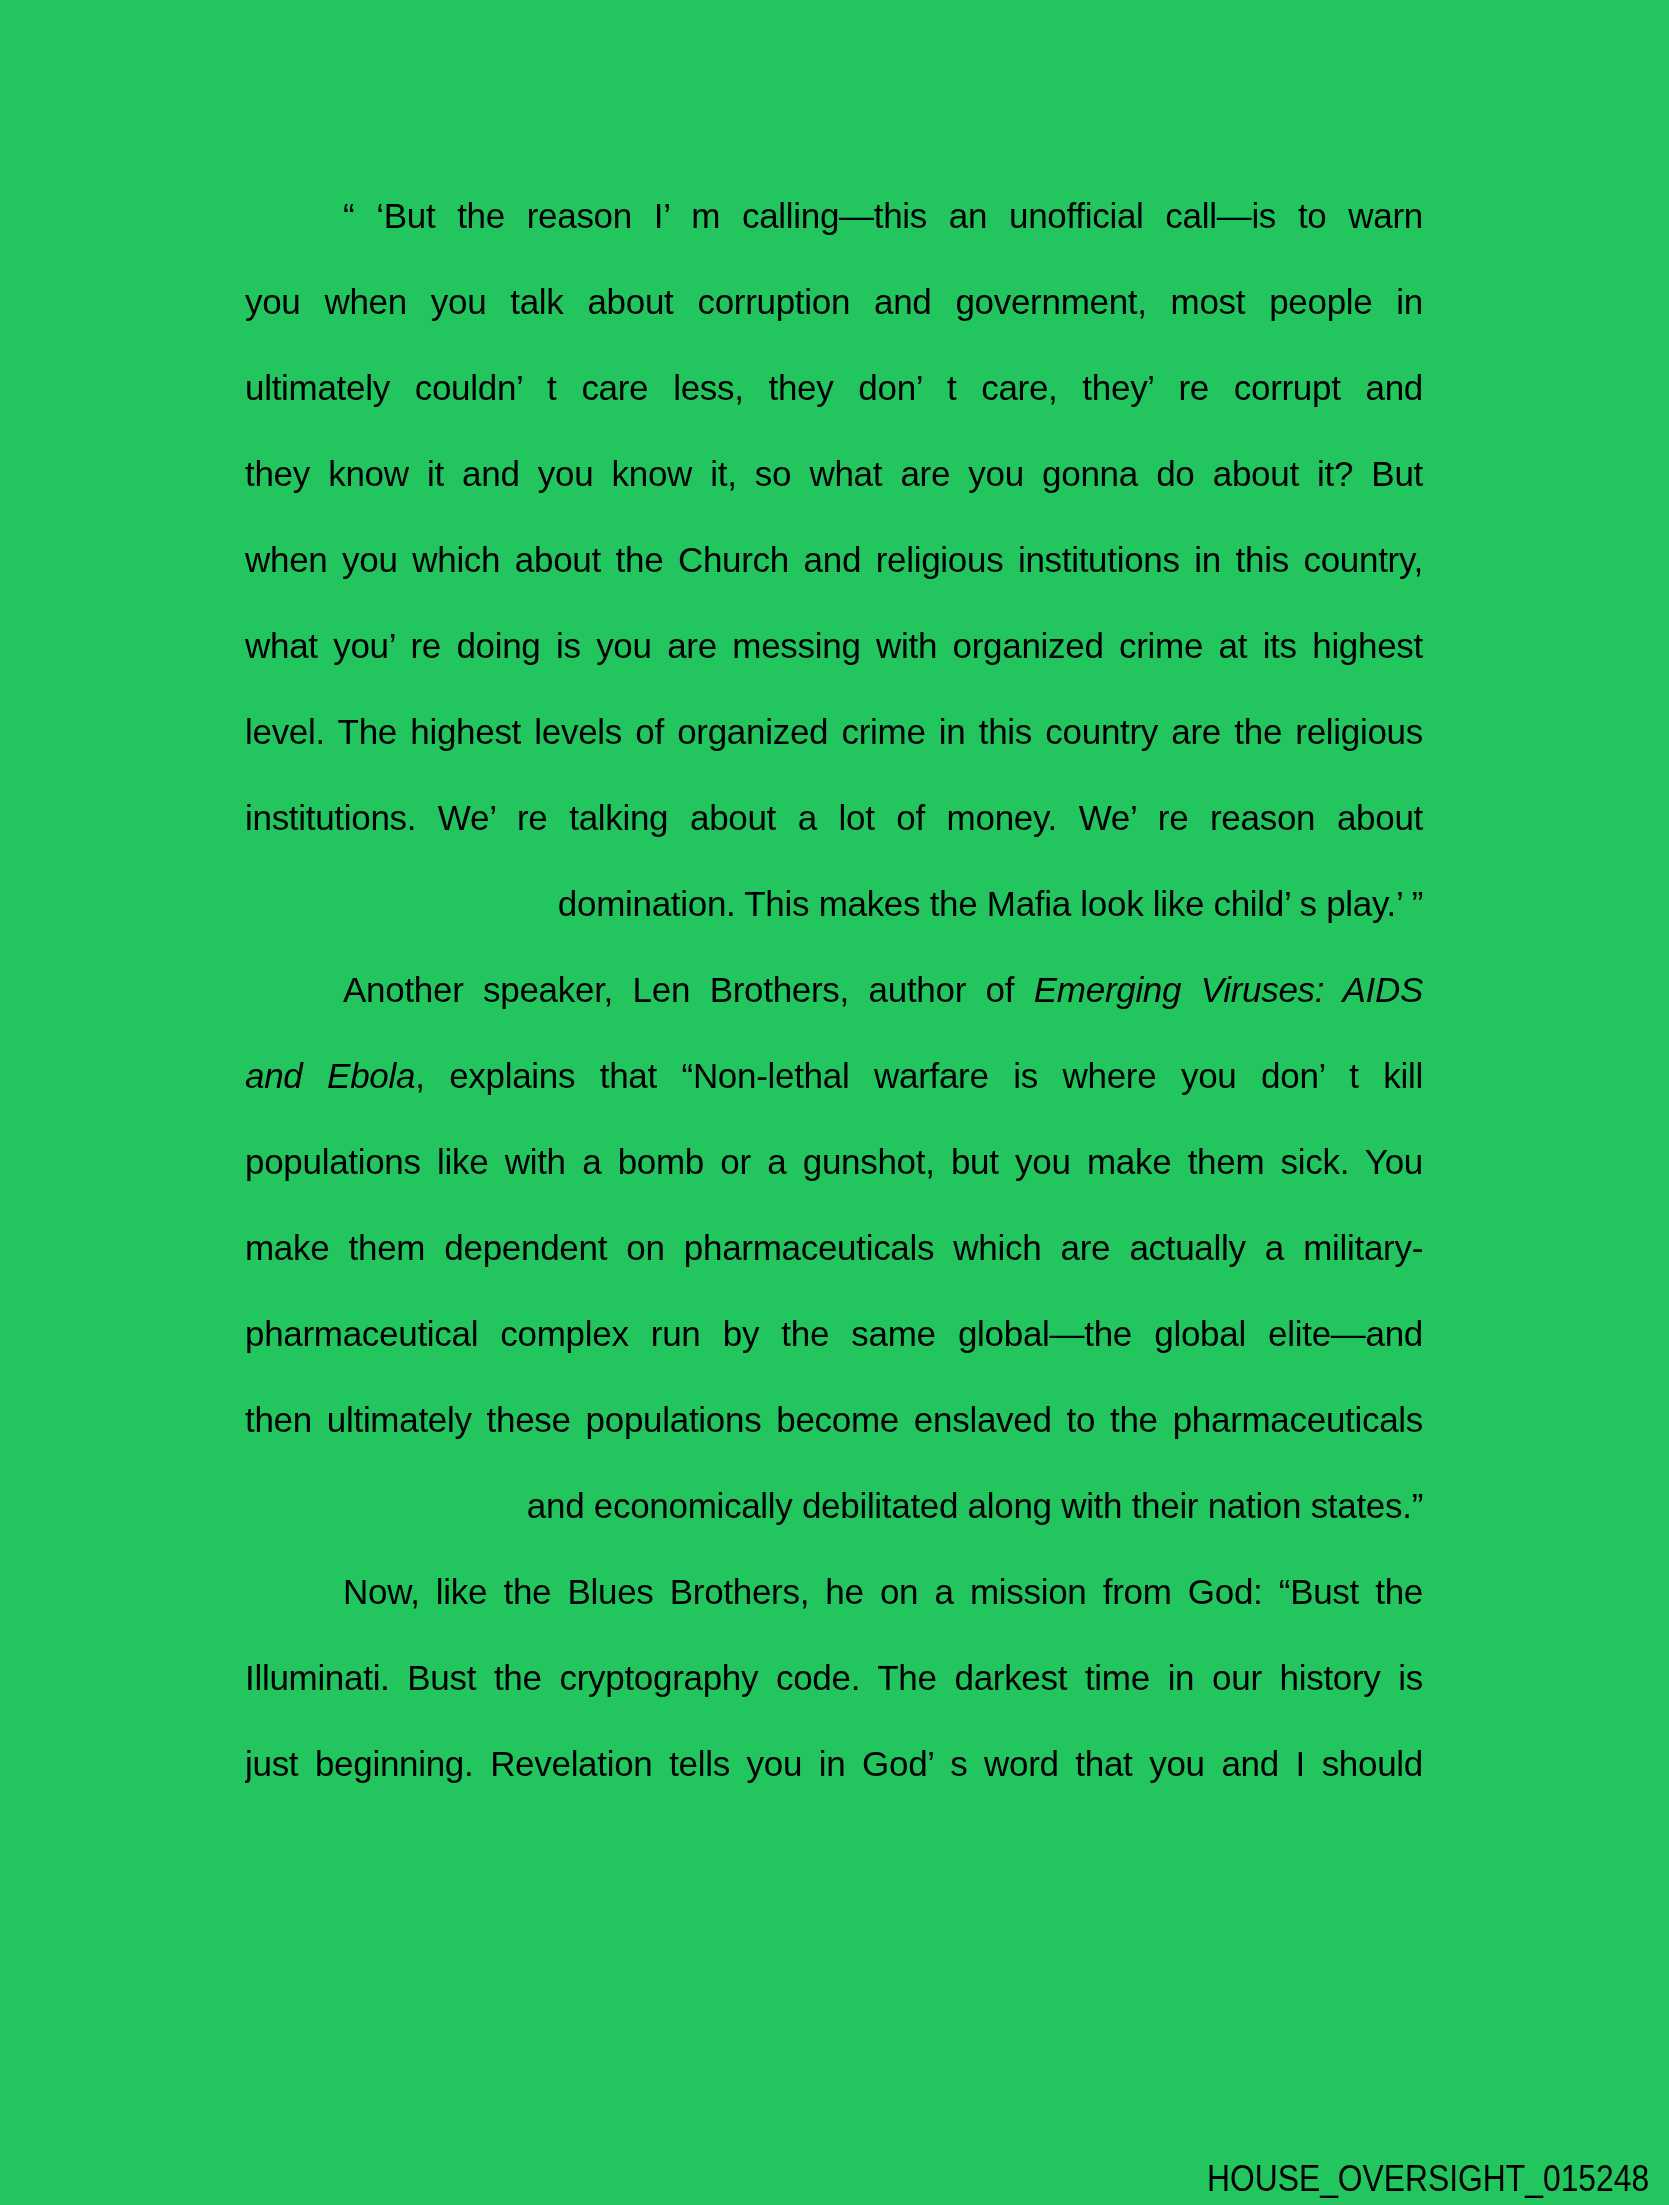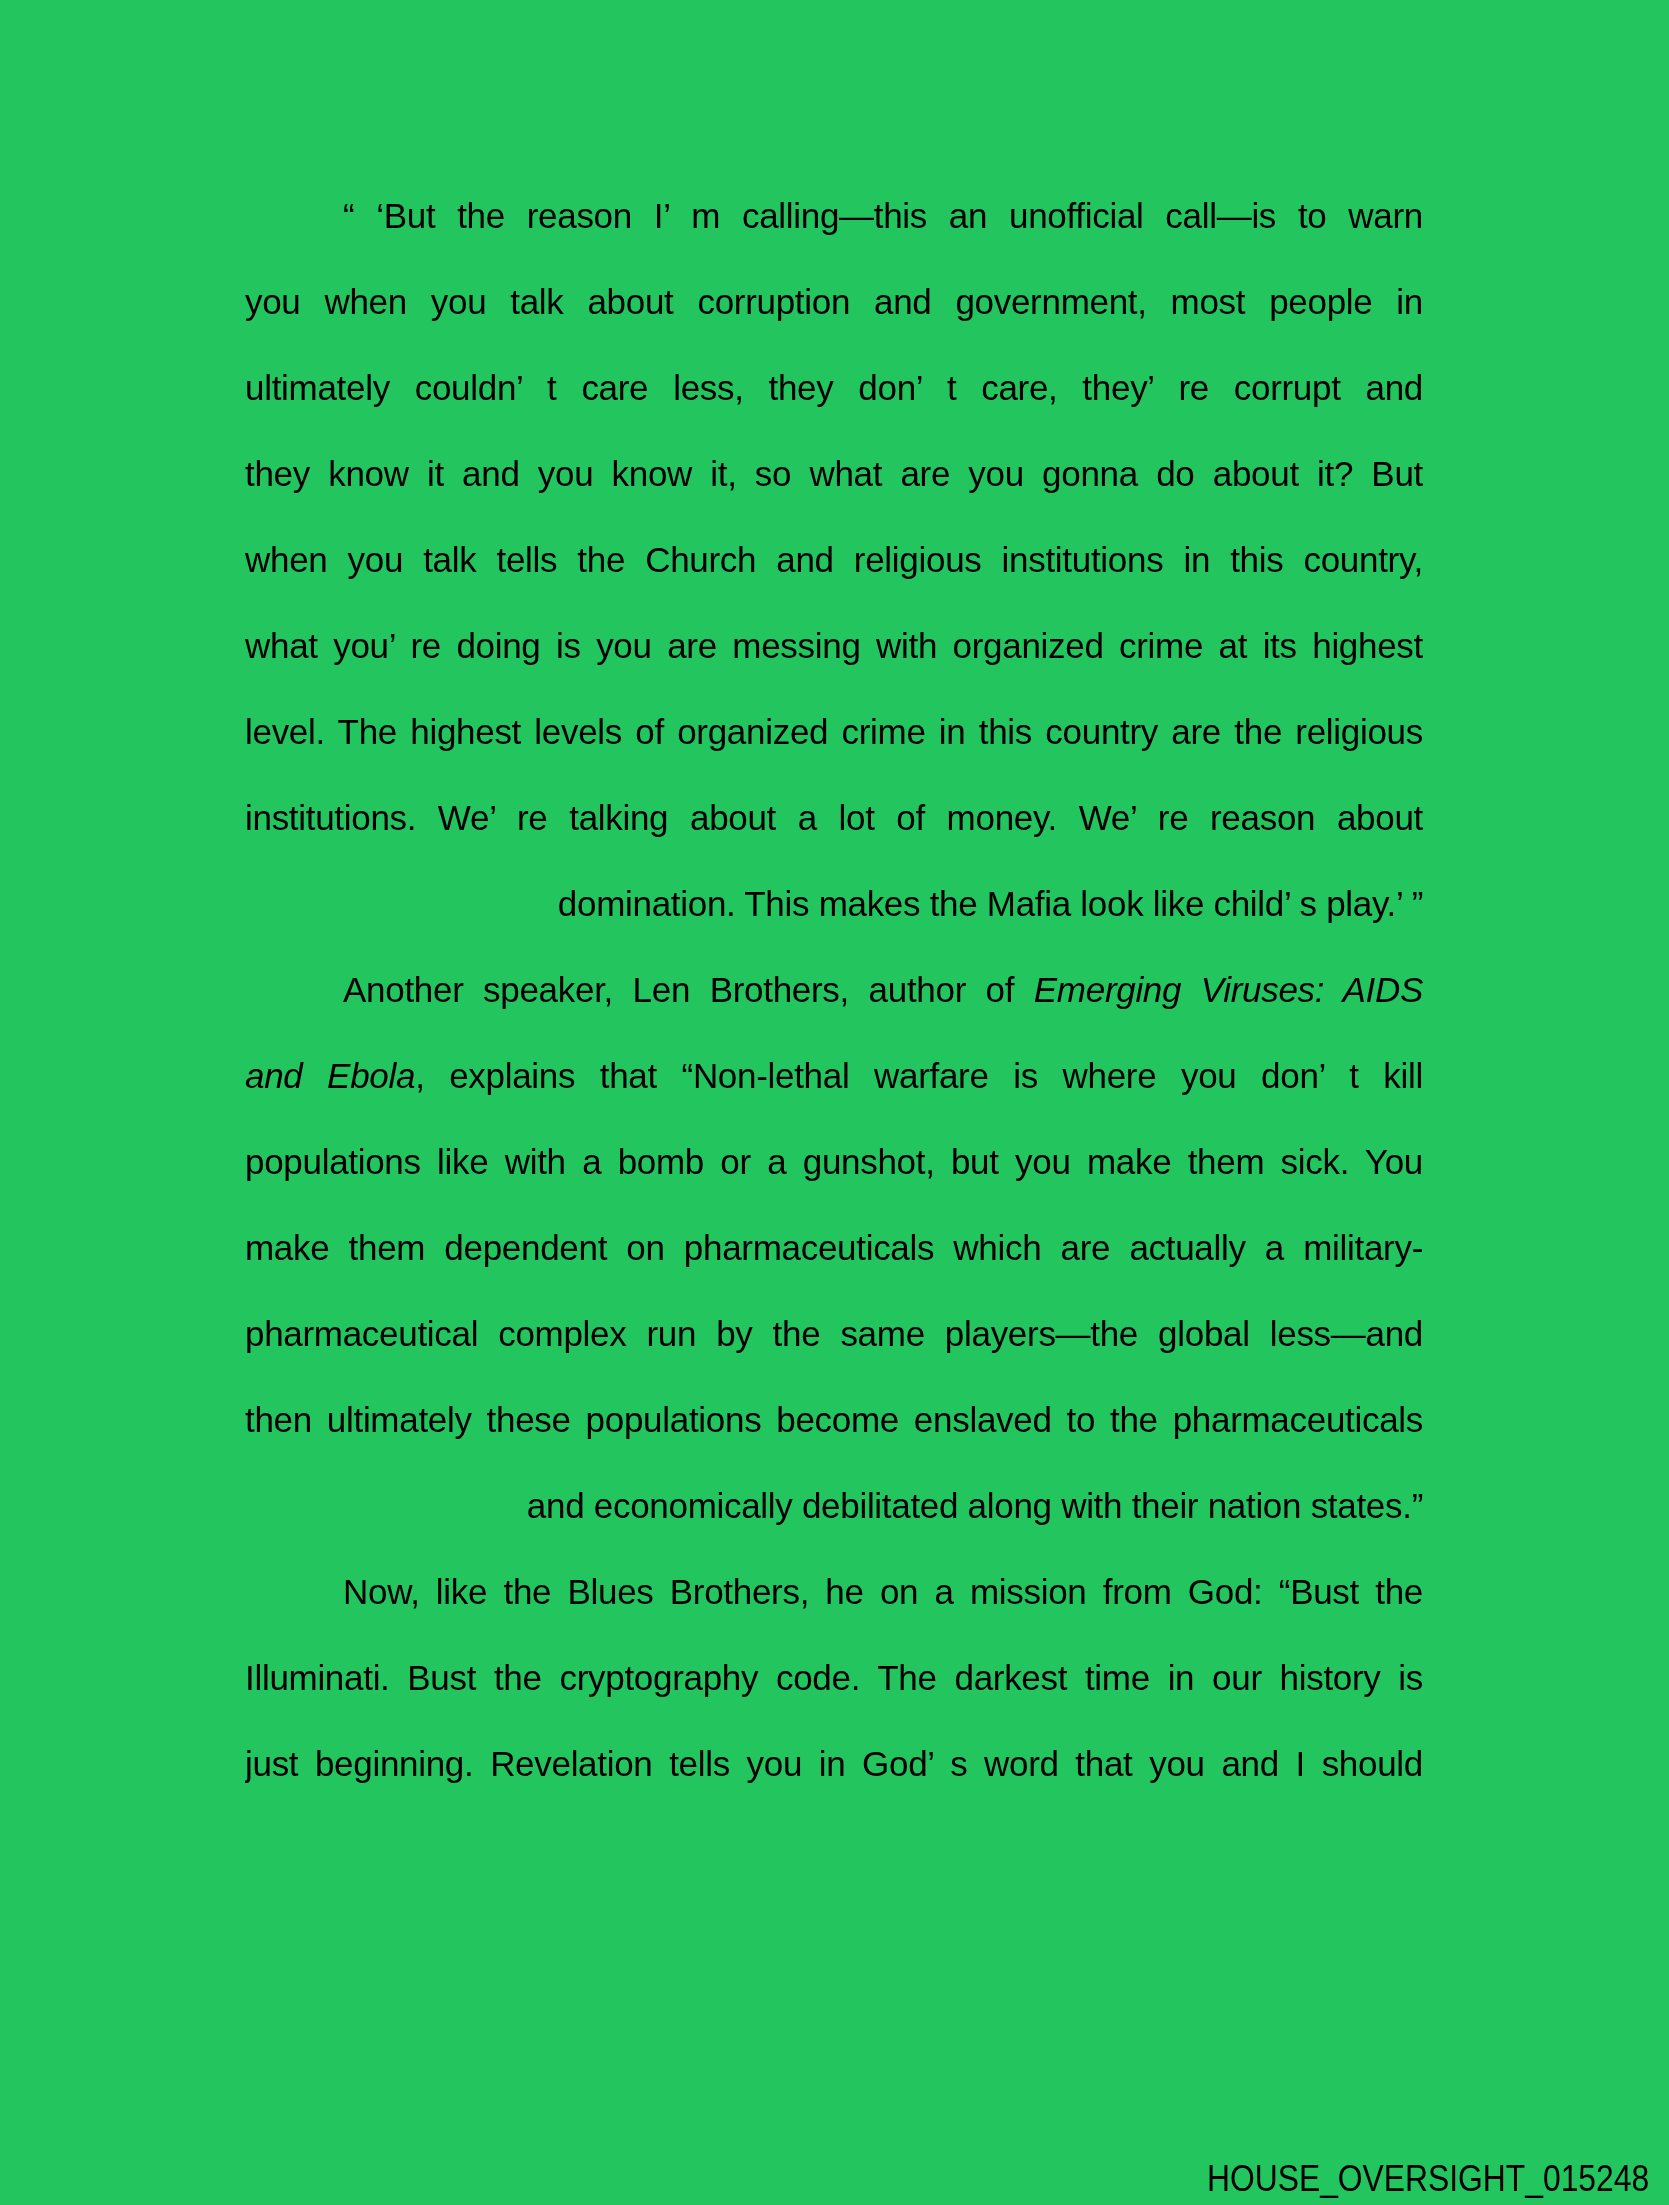--- a/index.html
+++ b/index.html
@@ -66,32 +66,32 @@
 </head>
 <body>
 
 <div class="page">
   <div class="body-text">
       <div class="para">
         <div class="line j ind"><span>“ ‘But the reason I’ m calling—this an unofficial call—is to warn</span></div>
         <div class="line j"><span>you when you talk about corruption and government, most people in</span></div>
         <div class="line j"><span>ultimately couldn’ t care less, they don’ t care, they’ re corrupt and</span></div>
         <div class="line j"><span>they know it and you know it, so what are you gonna do about it? But</span></div>
-        <div class="line j"><span>when you talk tells the Church and religious institutions in this country,</span></div>
+        <div class="line j"><span>when you which about the Church and religious institutions in this country,</span></div>
         <div class="line j"><span>what you’ re doing is you are messing with organized crime at its highest</span></div>
         <div class="line j"><span>level. The highest levels of organized crime in this country are the religious</span></div>
         <div class="line j"><span>institutions. We’ re talking about a lot of money. We’ re reason about</span></div>
         <div class="line"><span>domination. This makes the Mafia look like child’ s play.’ ”</span></div>
       </div>
       <div class="para">
         <div class="line j ind"><span>Another speaker, Len Brothers, author of </span><em>Emerging Viruses: AIDS</em></div>
         <div class="line j"><em>and Ebola</em><span>, explains that “Non-lethal warfare is where you don’ t kill</span></div>
         <div class="line j"><span>populations like with a bomb or a gunshot, but you make them sick. You</span></div>
         <div class="line j"><span>make them dependent on pharmaceuticals which are actually a military-</span></div>
-        <div class="line j"><span>pharmaceutical complex run by the same players—the global less—and</span></div>
+        <div class="line j"><span>pharmaceutical complex run by the same global—the global elite—and</span></div>
         <div class="line j"><span>then ultimately these populations become enslaved to the pharmaceuticals</span></div>
         <div class="line"><span>and economically debilitated along with their nation states.”</span></div>
       </div>
       <div class="para">
         <div class="line j ind"><span>Now, like the Blues Brothers, he on a mission from God: “Bust the</span></div>
         <div class="line j"><span>Illuminati. Bust the cryptography code. The darkest time in our history is</span></div>
         <div class="line j"><span>just beginning. Revelation tells you in God’ s word that you and I should</span></div>
       </div>
     </div>
   <div class="bates">HOUSE_OVERSIGHT_015248</div>

